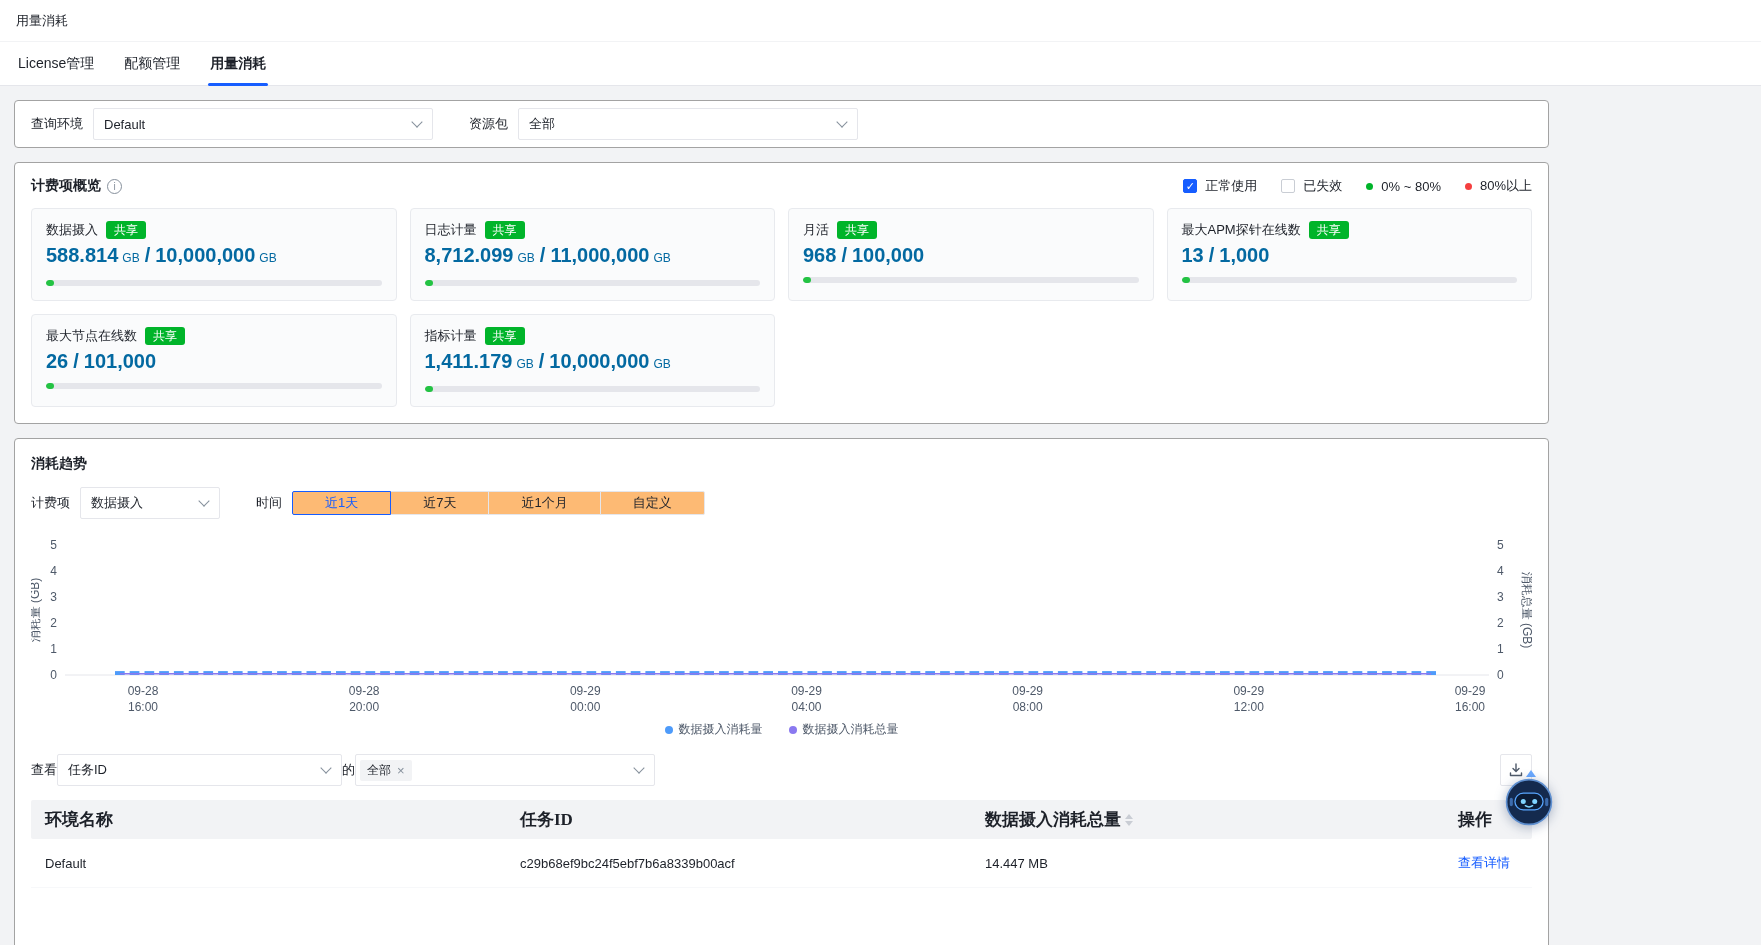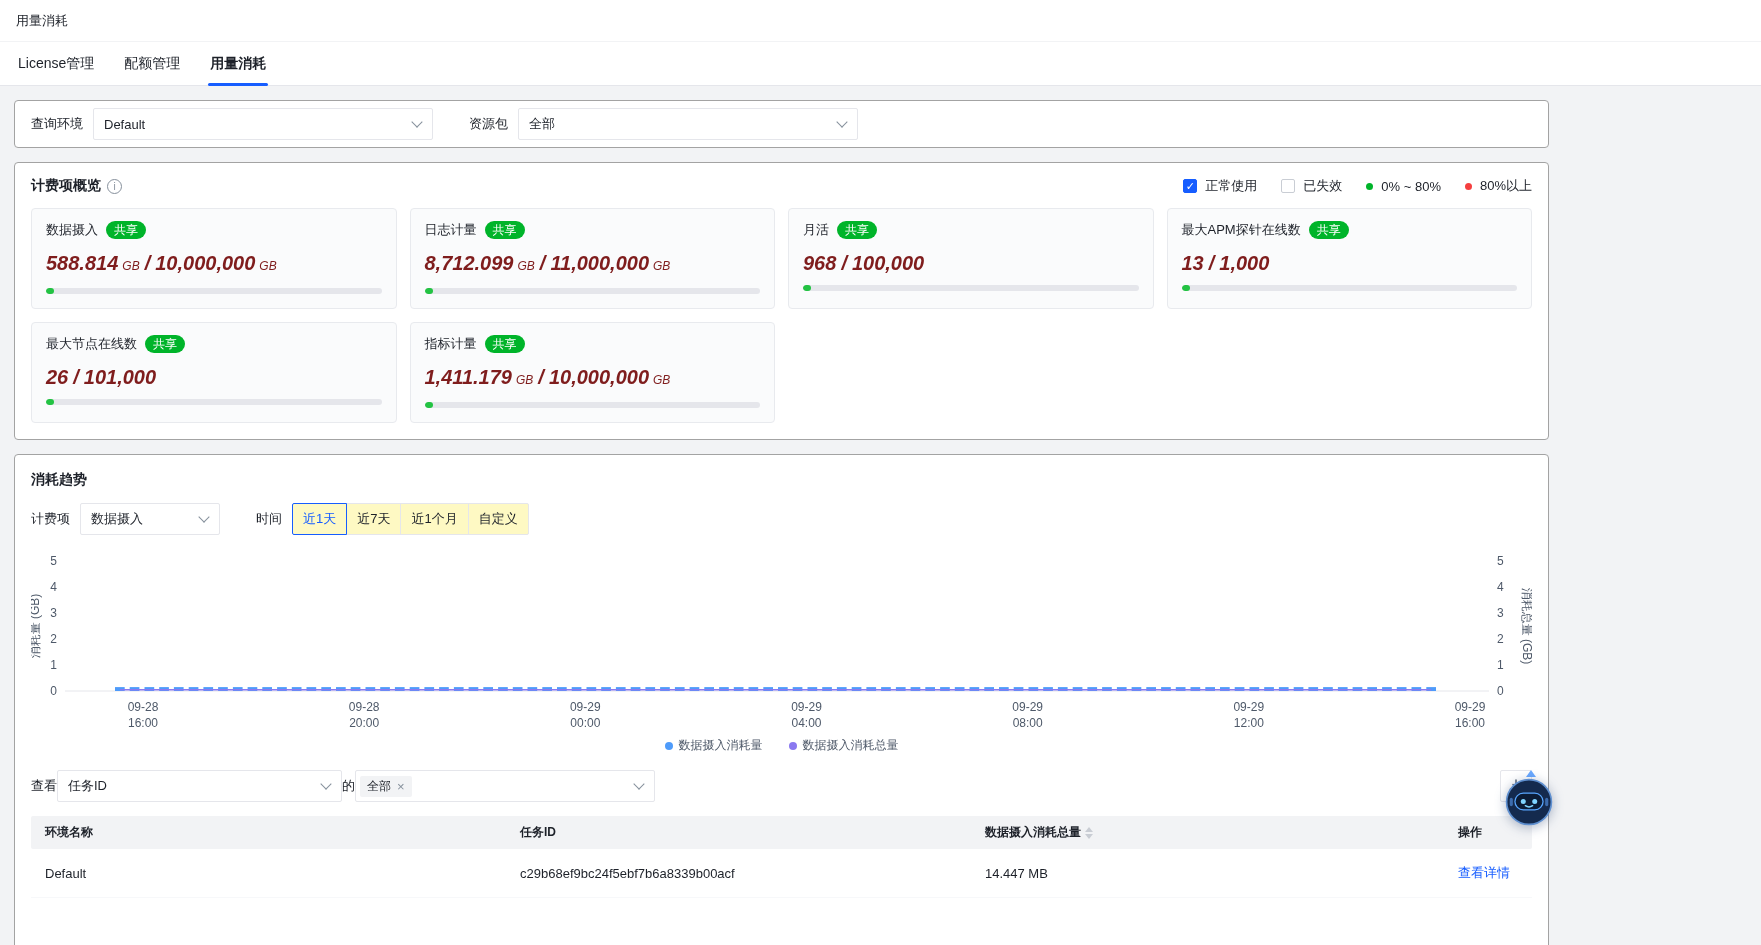--- a/index.html
+++ b/index.html
@@ -31,56 +31,56 @@
   .legend-check{display:inline-flex;align-items:center;gap:8px;cursor:pointer;}
   .checkbox{width:14px;height:14px;border:1px solid #c9cdd4;border-radius:2px;background:#fff;color:#fff;font-size:11px;line-height:12px;text-align:center;}
   .checkbox.checked{background:#165dff;border-color:#165dff;}
   .legend-range{display:inline-flex;align-items:center;gap:8px;}
   .dot{width:7px;height:7px;border-radius:50%;display:inline-block;}
 
   .cards{display:grid;grid-template-columns:repeat(4,1fr);gap:13px;margin-top:13px;}
   .card{background:#fafbfc;border:1px solid #e8eaee;border-radius:4px;padding:12px 14px 14px;}
   .card-head{display:flex;align-items:center;gap:8px;}
   .card-title{font-size:13px;color:#1d2129;}
-  .badge{font-size:12px;color:#fff;border-radius:9px;padding:0 8px;line-height:18px;height:18px;white-space:nowrap;}
+  .badge{font-size:12px;color:#fff;border-radius:3px;padding:0 8px;line-height:18px;height:18px;white-space:nowrap;}
   .badge.green{background:#00b42a;}
   .badge.blue{background:#4080ff;}
-  .card-value{margin:11px 0 9px;font-size:20px;font-weight:bold;line-height:26px;color:#7f1d1d;white-space:nowrap;font-style:italic;}
+  .card-value{margin:3px 0 9px;font-size:20px;font-weight:bold;line-height:26px;color:#0369a1;white-space:nowrap;}
   .card-value .unit{font-size:12px;font-weight:normal;margin-left:4px;}
   .card-value .slash{margin:0 5px;}
   .progress{height:6px;border-radius:3px;background:#e5e6eb;overflow:hidden;}
   .progress-fill{height:100%;border-radius:3px;}
 
   .trend-panel{padding:16px;min-height:540px;}
   .trend-title{font-size:14px;font-weight:bold;}
   .trend-controls{display:flex;align-items:center;margin-top:14px;gap:10px;}
   .time-label{margin-left:26px;}
   .time-group{display:flex;}
-  .time-btn{height:32px;padding:0 10px;font-size:13px;font-family:inherit;background:#fef9c3;border:1px solid #e5e6eb;color:#1d2129;cursor:pointer;margin-left:-1px;}
+  .time-btn{height:24px;padding:0 32px;font-size:13px;font-family:inherit;background:#fdba74;border:1px solid #e5e6eb;color:#1d2129;cursor:pointer;margin-left:-1px;}
   .time-btn:first-child{margin-left:0;border-radius:2px 0 0 2px;}
   .time-btn:last-child{border-radius:0 2px 2px 0;}
   .time-btn.active{color:#165dff;border-color:#165dff;position:relative;z-index:1;}
 
   .trend-chart{display:block;margin-top:16px;}
   .trend-chart text{fill:#4e5969;font-size:12px;font-family:inherit;}
   .chart-legend{display:flex;justify-content:center;align-items:center;gap:26px;font-size:12px;color:#4e5969;margin-top:4px;}
   .legend-item{display:inline-flex;align-items:center;cursor:pointer;}
   .legend-dot{width:8px;height:8px;border-radius:50%;margin-right:6px;}
 
   .viewbar{display:flex;align-items:center;margin-top:16px;}
   .select-tags{padding:0 10px 0 4px;}
   .tag{display:inline-flex;align-items:center;gap:6px;background:#f2f3f5;border-radius:2px;padding:2px 7px;font-size:12px;}
   .tag-close{color:#86909c;cursor:pointer;font-size:13px;line-height:1;}
   .flex-spacer{flex:1;}
   .download-btn{margin-left:auto;width:32px;height:32px;border:1px solid #e5e6eb;background:#fff;border-radius:2px;display:flex;align-items:center;justify-content:center;cursor:pointer;}
 
   .table{margin-top:14px;}
   .thead,.tr{display:grid;grid-template-columns:475px 465px 473px 1fr;}
   .thead{background:#f2f3f5;border-radius:2px;}
-  .th{padding:8px 14px;font-weight:bold;font-size:12px;display:flex;align-items:center;}
+  .th{padding:8px 14px;font-weight:bold;font-size:17px;display:flex;align-items:center;font-family:Liberation Serif, serif;}
   .sort-icons{display:inline-flex;flex-direction:column;margin-left:4px;gap:2px;cursor:pointer;}
   .caret-up,.caret-down{display:block;width:0;height:0;border-left:4px solid transparent;border-right:4px solid transparent;}
   .caret-up{border-bottom:5px solid #c9cdd4;}
   .caret-down{border-top:5px solid #c9cdd4;}
   .tr{border-bottom:1px solid #f7f8fa;}
   .td{padding:15px 14px;font-size:13px;display:flex;align-items:center;white-space:nowrap;}
   .link{color:#165dff;cursor:pointer;}
 
   .robot{position:absolute;left:1504px;top:770px;width:52px;height:58px;cursor:pointer;z-index:20;}
   .robot-pointer{position:absolute;top:0;left:22px;width:0;height:0;border-left:5px solid transparent;border-right:5px solid transparent;border-bottom:7px solid #6aa9ff;}

